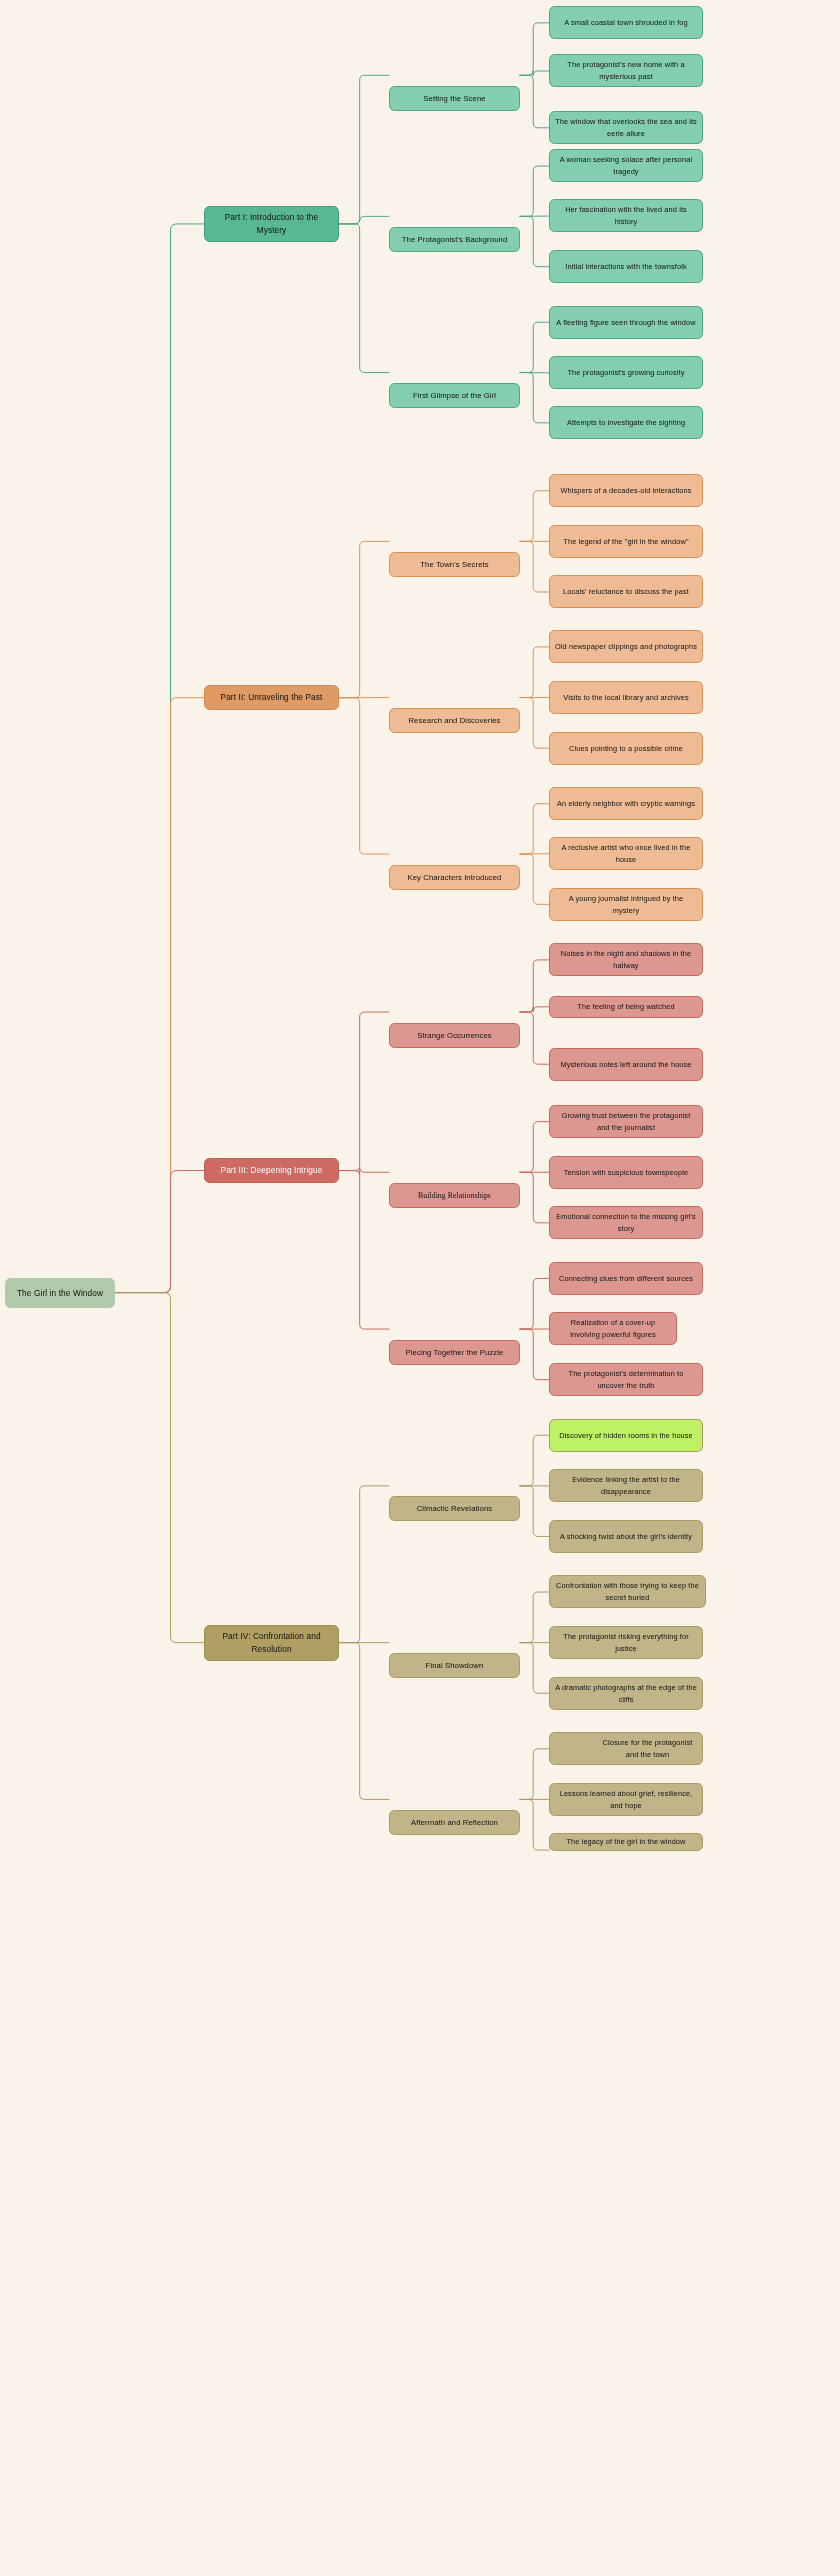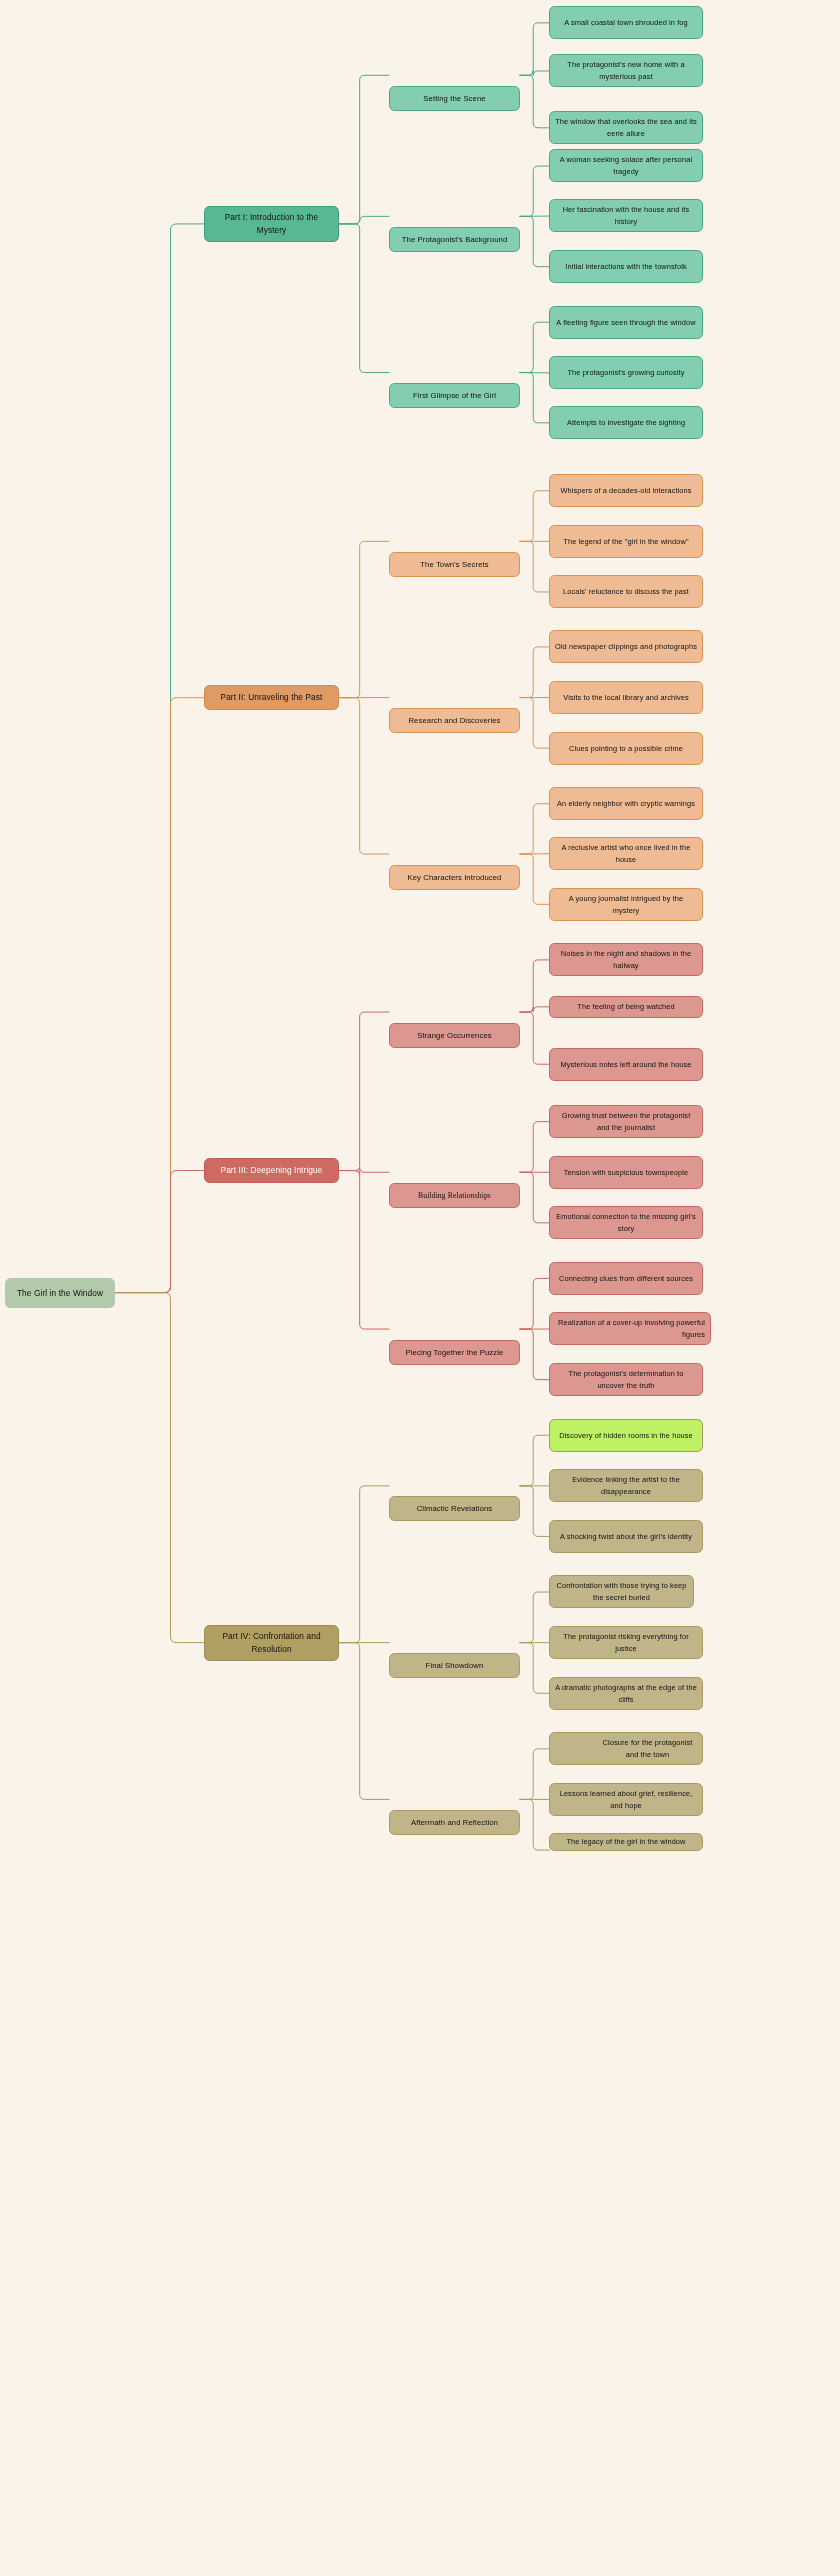--- a/index.html
+++ b/index.html
@@ -112,21 +112,21 @@
     <div class="node lvl3" style="left: 549px; top: 111px; width: 154px; height: 33px; background: rgb(131, 206, 176); border: 0.6px solid rgb(74, 168, 134); color: rgb(17, 17, 17);">
       <span>The window that overlooks the sea and its eerie allure</span>
     </div>
     <div class="node lvl2" style="left: 389px; top: 63px; width: 131px; height: 25px; background: rgb(131, 206, 176); border: 0.6px solid rgb(74, 168, 134); color: rgb(17, 17, 17);">
       <span>Setting the Scene</span>
     </div>
     <div class="node lvl3" style="left: 549px; top: 149px; width: 154px; height: 33px; background: rgb(131, 206, 176); border: 0.6px solid rgb(74, 168, 134); color: rgb(17, 17, 17);">
       <span>A woman seeking solace after personal tragedy</span>
     </div>
     <div class="node lvl3" style="left: 549px; top: 199px; width: 154px; height: 33px; background: rgb(131, 206, 176); border: 0.6px solid rgb(74, 168, 134); color: rgb(17, 17, 17);">
-      <span>Her fascination with the house and its history</span>
+      <span>Her fascination with the lived and its history</span>
     </div>
     <div class="node lvl3" style="left: 549px; top: 250px; width: 154px; height: 33px; background: rgb(131, 206, 176); border: 0.6px solid rgb(74, 168, 134); color: rgb(17, 17, 17);">
       <span>Initial interactions with the townsfolk</span>
     </div>
     <div class="node lvl2" style="left: 389px; top: 204px; width: 131px; height: 25px; background: rgb(131, 206, 176); border: 0.6px solid rgb(74, 168, 134); color: rgb(17, 17, 17);">
       <span>The Protagonist's Background</span>
     </div>
     <div class="node lvl3" style="left: 549px; top: 306px; width: 154px; height: 33px; background: rgb(131, 206, 176); border: 0.6px solid rgb(74, 168, 134); color: rgb(17, 17, 17);">
       <span>A fleeting figure seen through the window</span>
     </div>
@@ -201,21 +201,21 @@
     </div>
     <div class="node lvl3" style="left: 549px; top: 1206px; width: 154px; height: 33px; background: rgb(220, 151, 145); border: 0.6px solid rgb(201, 104, 95); color: rgb(17, 17, 17);">
       <span>Emotional connection to the missing girl's story</span>
     </div>
     <div class="node lvl2" style="left: 389px; top: 1160px; width: 131px; height: 25px; background: rgb(220, 151, 145); border: 0.6px solid rgb(201, 104, 95); color: rgb(17, 17, 17); font-family: Liberation Serif, serif;">
       <span>Building Relationships</span>
     </div>
     <div class="node lvl3" style="left: 549px; top: 1262px; width: 154px; height: 33px; background: rgb(220, 151, 145); border: 0.6px solid rgb(201, 104, 95); color: rgb(17, 17, 17);">
       <span>Connecting clues from different sources</span>
     </div>
-    <div class="node lvl3" style="left: 549px; top: 1312px; width: 162px; height: 33px; background: rgb(220, 151, 145); border: 0.6px solid rgb(201, 104, 95); color: rgb(17, 17, 17); text-align: right;">
+    <div class="node lvl3" style="left: 549px; top: 1312px; width: 128px; height: 33px; background: rgb(220, 151, 145); border: 0.6px solid rgb(201, 104, 95); color: rgb(17, 17, 17);">
       <span>Realization of a cover-up involving powerful figures</span>
     </div>
     <div class="node lvl3" style="left: 549px; top: 1363px; width: 154px; height: 33px; background: rgb(220, 151, 145); border: 0.6px solid rgb(201, 104, 95); color: rgb(17, 17, 17);">
       <span>The protagonist's determination to uncover the truth</span>
     </div>
     <div class="node lvl2" style="left: 389px; top: 1317px; width: 131px; height: 25px; background: rgb(220, 151, 145); border: 0.6px solid rgb(201, 104, 95); color: rgb(17, 17, 17);">
       <span>Piecing Together the Puzzle</span>
     </div>
     <div class="node lvl1" style="left: 204px; top: 1158px; width: 135px; height: 25px; background: rgb(205, 107, 99); border: 0.6px solid rgb(189, 95, 88); color: rgb(255, 255, 255);">
       <span>Part III: Deepening Intrigue</span>
@@ -225,21 +225,21 @@
     </div>
     <div class="node lvl3" style="left: 549px; top: 1469px; width: 154px; height: 33px; background: rgb(192, 180, 137); border: 0.6px solid rgb(171, 154, 93); color: rgb(17, 17, 17);">
       <span>Evidence linking the artist to the disappearance</span>
     </div>
     <div class="node lvl3" style="left: 549px; top: 1520px; width: 154px; height: 33px; background: rgb(192, 180, 137); border: 0.6px solid rgb(171, 154, 93); color: rgb(17, 17, 17);">
       <span>A shocking twist about the girl's identity</span>
     </div>
     <div class="node lvl2" style="left: 389px; top: 1473px; width: 131px; height: 25px; background: rgb(192, 180, 137); border: 0.6px solid rgb(171, 154, 93); color: rgb(17, 17, 17);">
       <span>Climactic Revelations</span>
     </div>
-    <div class="node lvl3" style="left: 549px; top: 1575px; width: 145px; height: 33px; background: rgb(192, 180, 137); border: 0.6px solid rgb(171, 154, 93); color: rgb(17, 17, 17);">
+    <div class="node lvl3" style="left: 549px; top: 1575px; width: 157px; height: 33px; background: rgb(192, 180, 137); border: 0.6px solid rgb(171, 154, 93); color: rgb(17, 17, 17);">
       <span>Confrontation with those trying to keep the secret buried</span>
     </div>
     <div class="node lvl3" style="left: 549px; top: 1626px; width: 154px; height: 33px; background: rgb(192, 180, 137); border: 0.6px solid rgb(171, 154, 93); color: rgb(17, 17, 17);">
       <span>The protagonist risking everything for justice</span>
     </div>
     <div class="node lvl3" style="left: 549px; top: 1677px; width: 154px; height: 33px; background: rgb(192, 180, 137); border: 0.6px solid rgb(171, 154, 93); color: rgb(17, 17, 17);">
       <span>A dramatic photographs at the edge of the cliffs</span>
     </div>
     <div class="node lvl2" style="left: 389px; top: 1630px; width: 131px; height: 25px; background: rgb(192, 180, 137); border: 0.6px solid rgb(171, 154, 93); color: rgb(17, 17, 17);">
       <span>Final Showdown</span>

